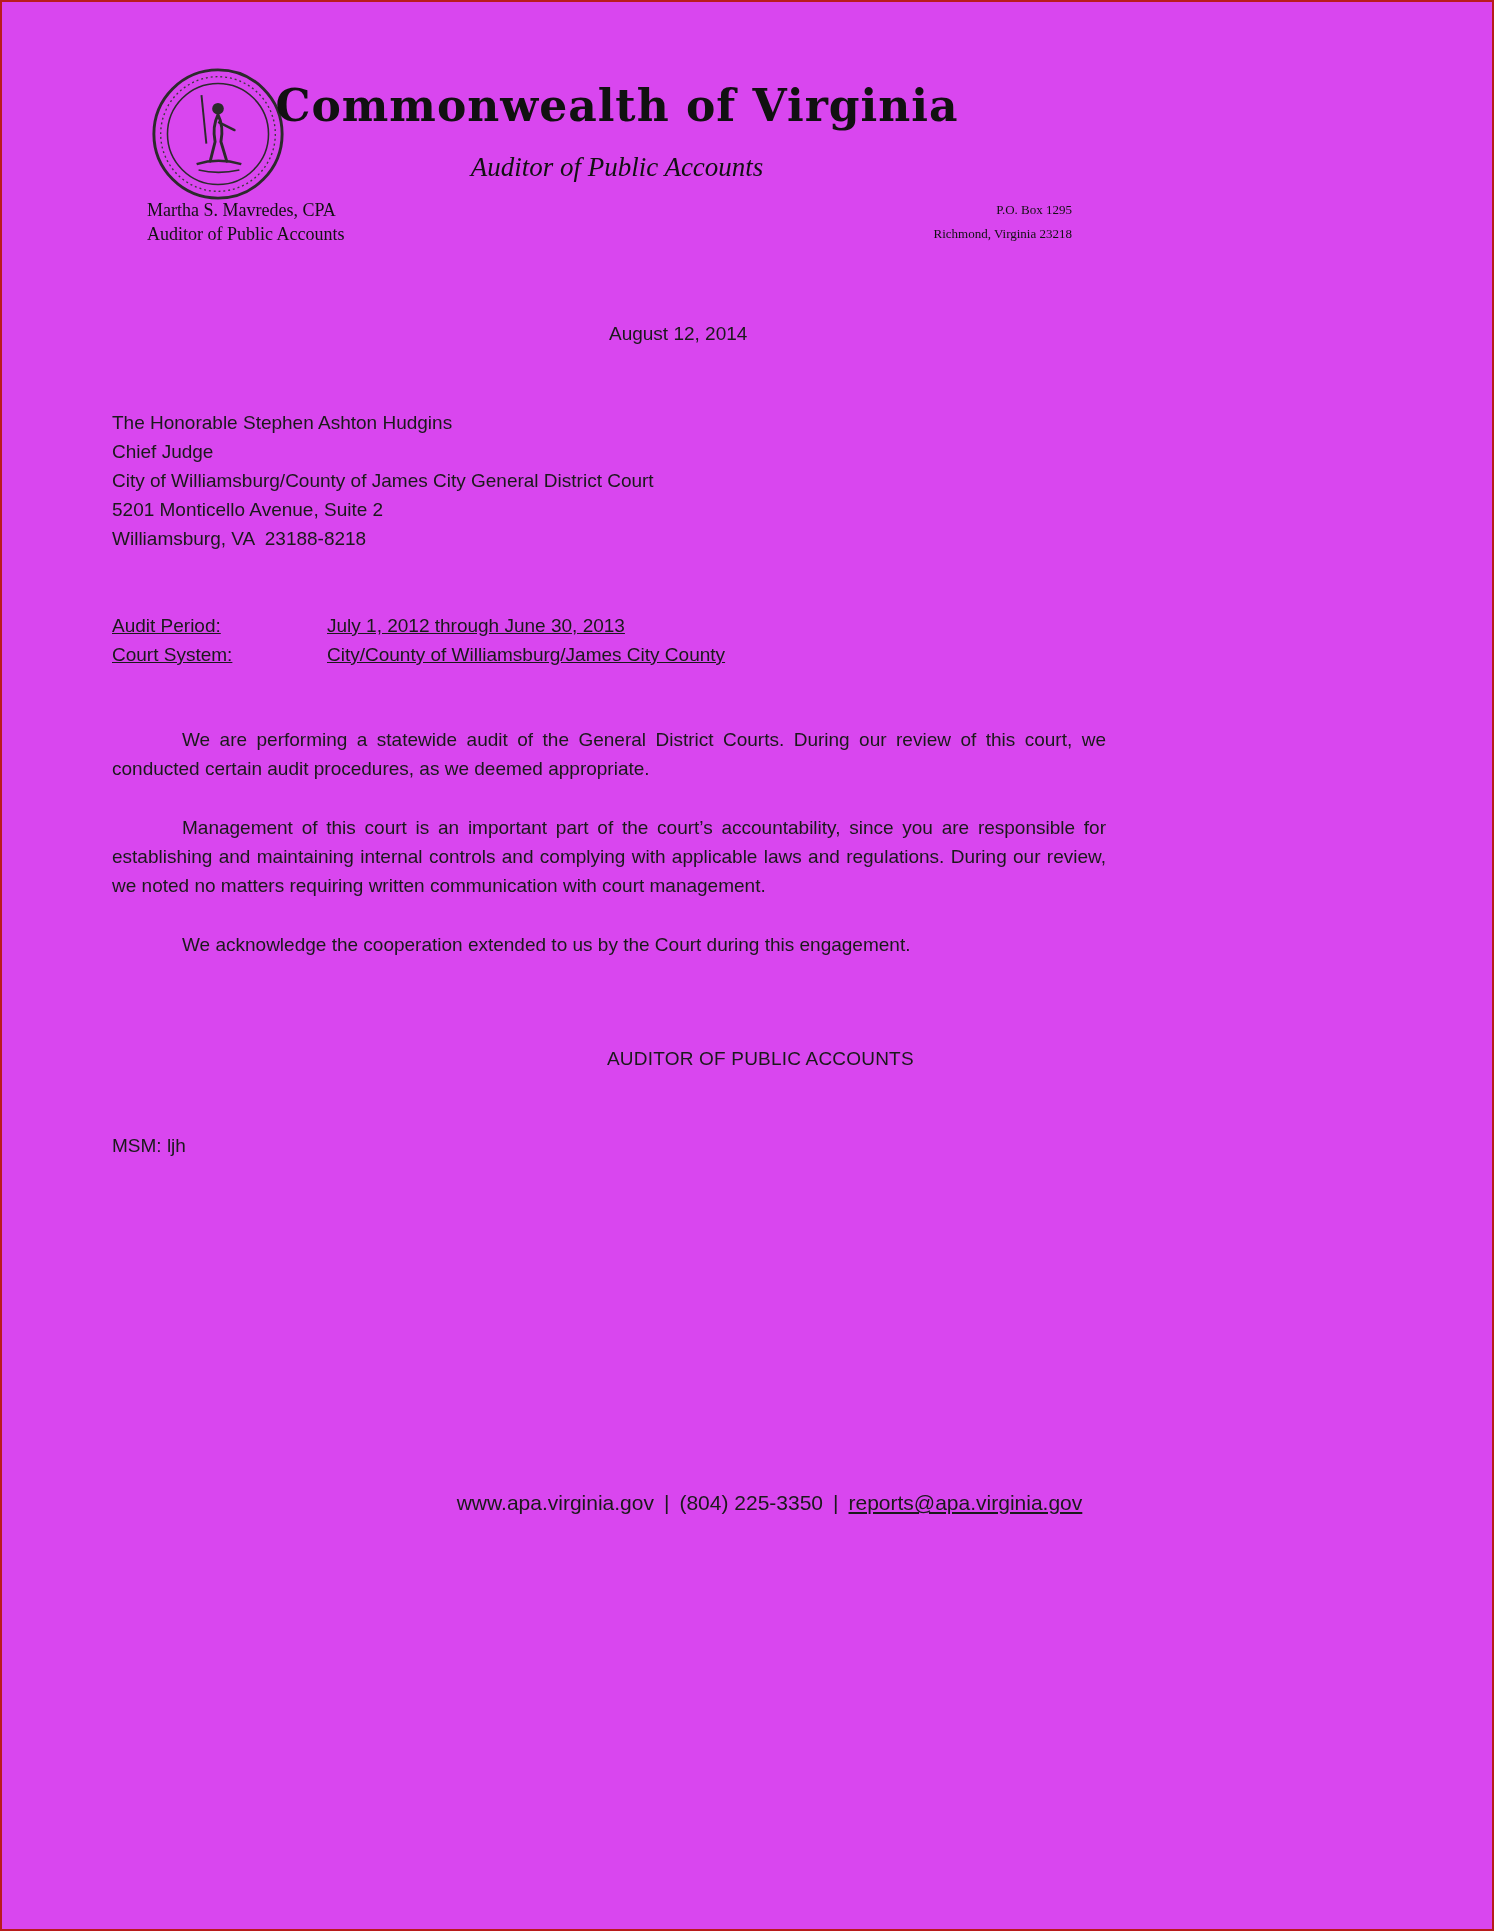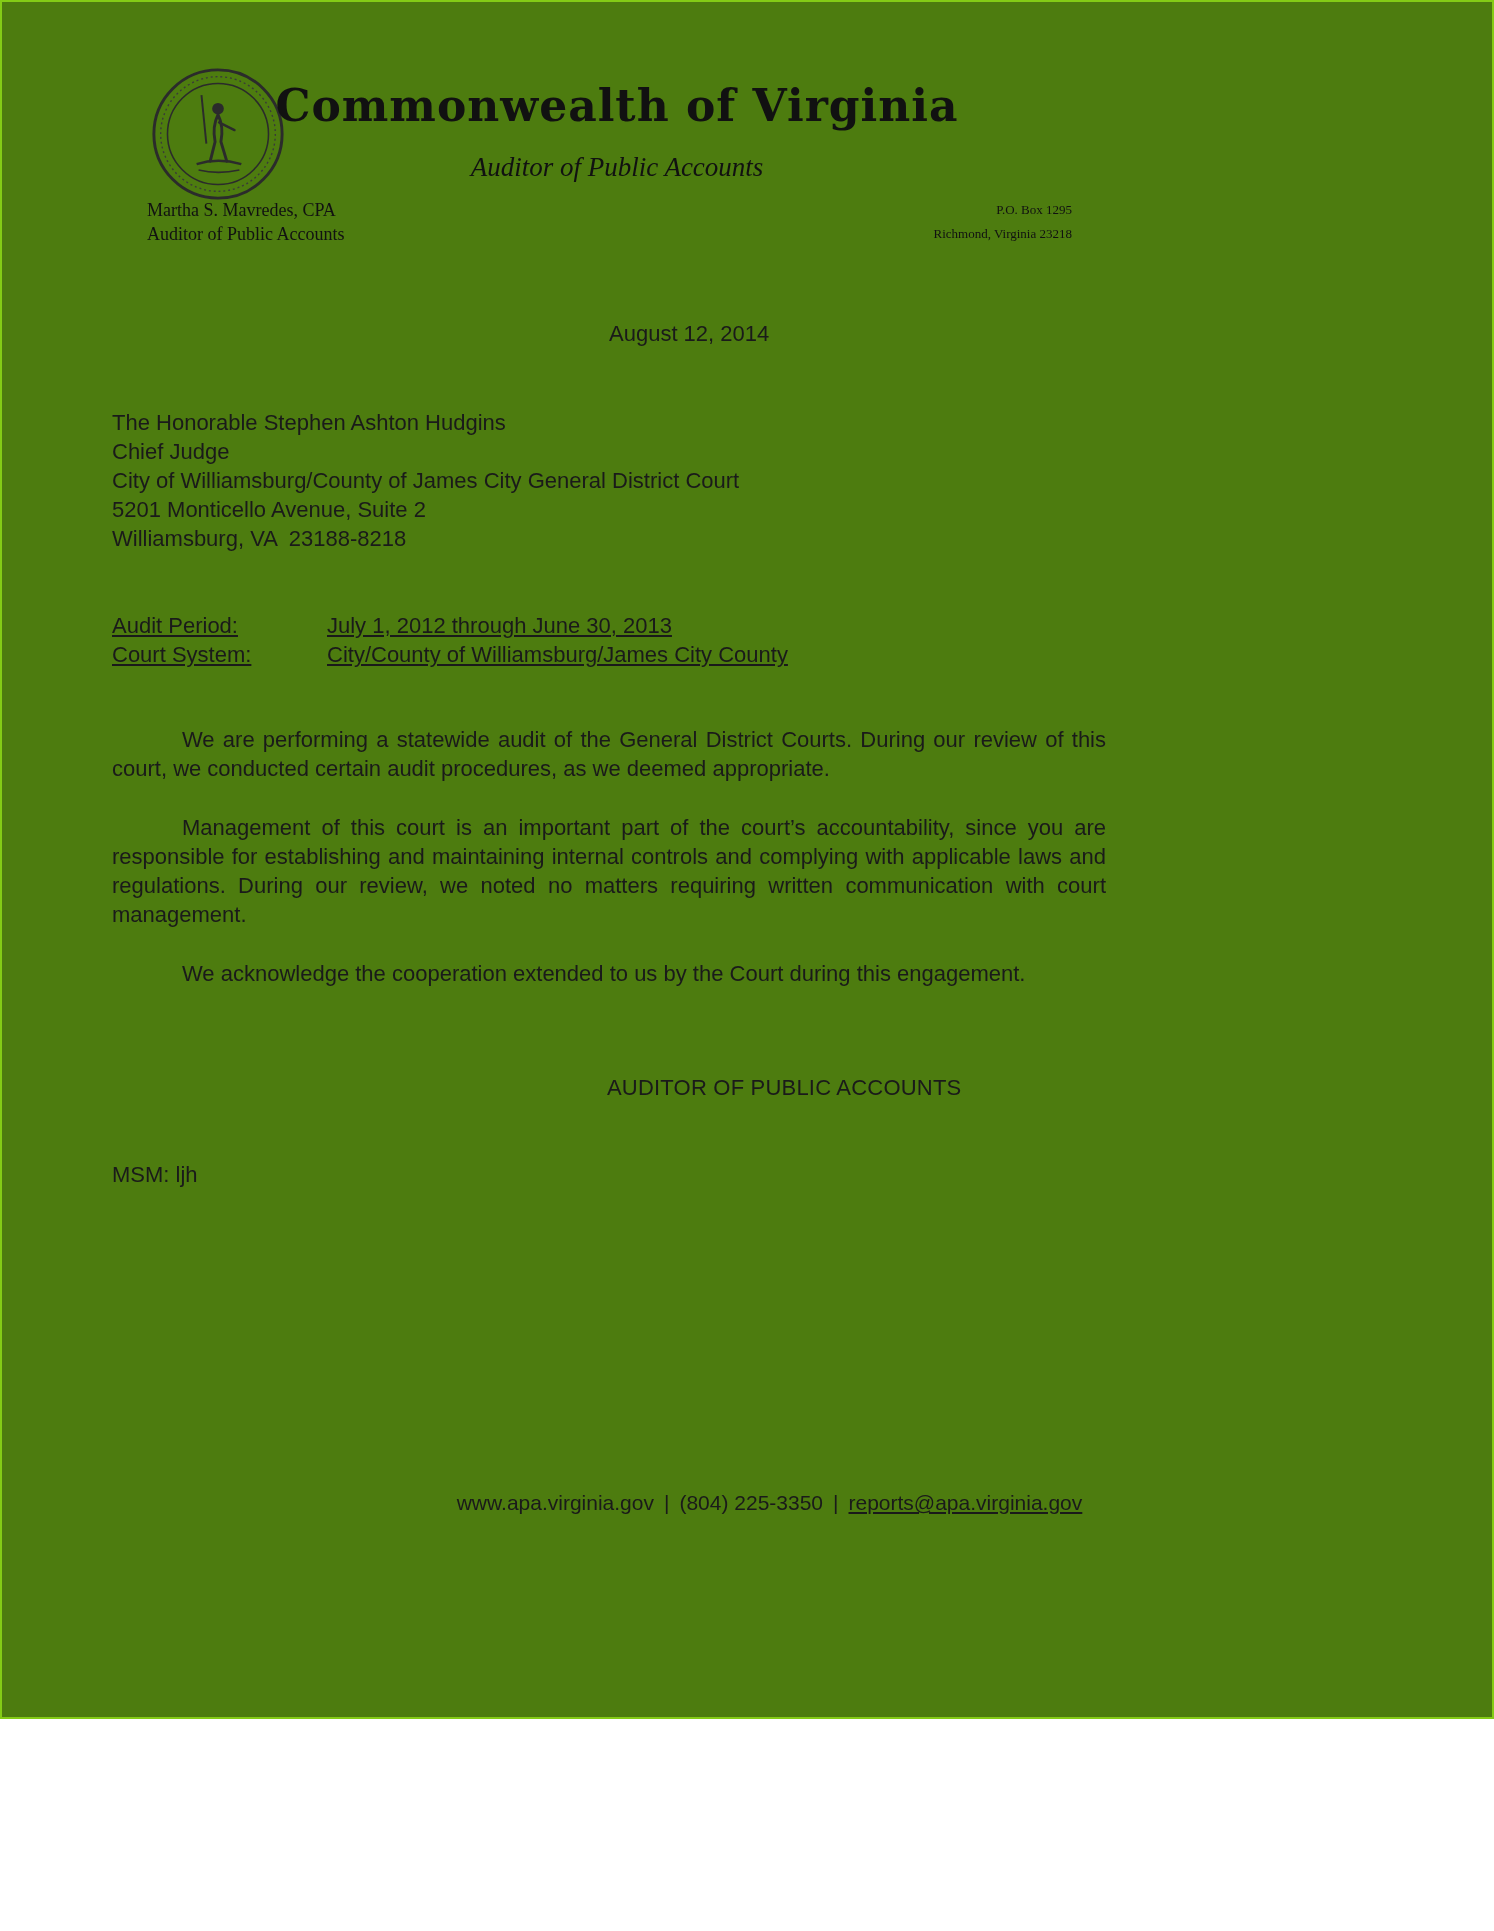--- a/index.html
+++ b/index.html
@@ -6,23 +6,23 @@
   html, body { background: #ffffff; }
   body {
     font-family: "Liberation Sans", sans-serif;
     color: #1a1a1a;
     display: flex;
     justify-content: center;
   }
   .page {
     position: relative;
     width: 1494px;
-    height: 1719px;
-    background: #4d7c0f;
-    border: 2px solid #84cc16;
+    height: 1931px;
+    background: #d946ef;
+    border: 2px solid #b91c1c;
     overflow: hidden;
   }
 
   
   .letterhead { position: relative; height: 255px; }
   .seal {
     position: absolute;
     left: 148px;
     top: 64px;
     width: 136px;
@@ -69,21 +69,21 @@
     font-family: "Liberation Serif", serif;
     font-size: 13px;
     line-height: 24px;
     color: #111;
   }
 
   
   .letter-body {
     margin-left: 110px;
     width: 994px;
-    font-size: 22px;
+    font-size: 19px;
     line-height: 29px;
     margin-top: 44px;
   }
   .date { margin-top: 62px; margin-left: 497px; }
   .recipient { margin-top: 60px; }
   .recipient div, .detail-value { white-space: pre-wrap; }
   .details { margin-top: 58px; text-decoration: underline; }
   .detail-row { display: grid; grid-template-columns: 215px 1fr; }
   .paragraphs { margin-top: 56px; }
   .para {

